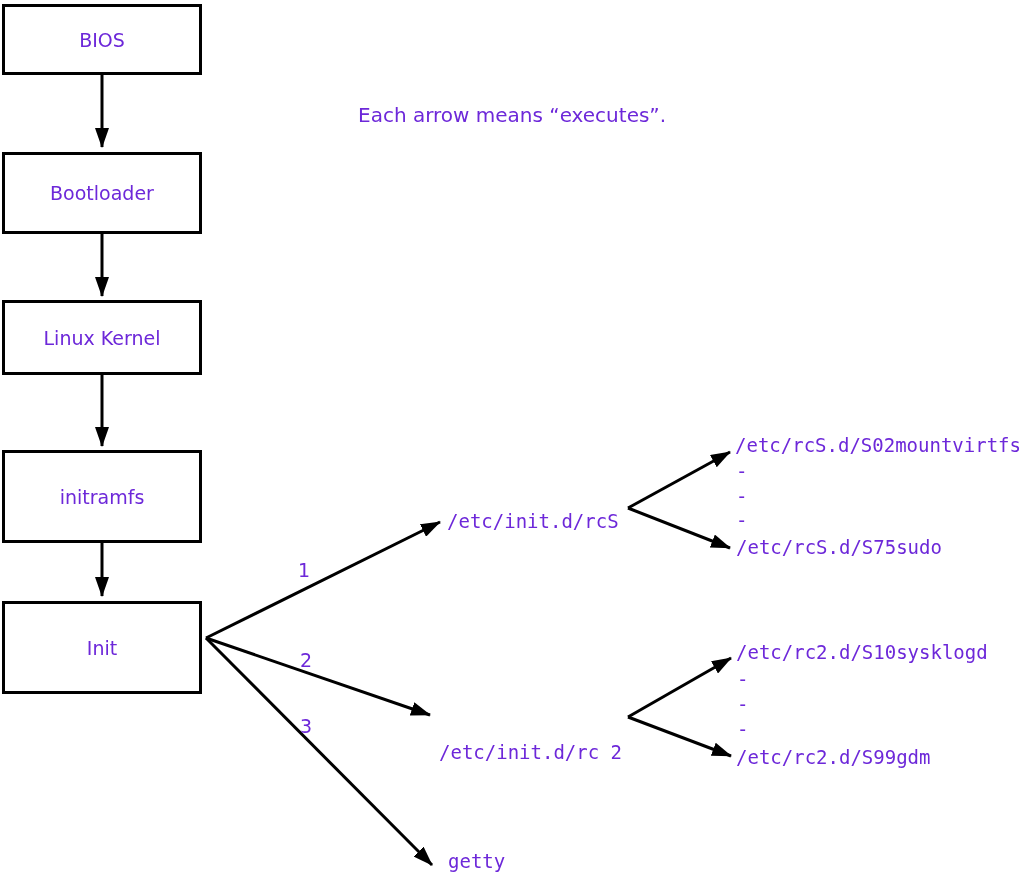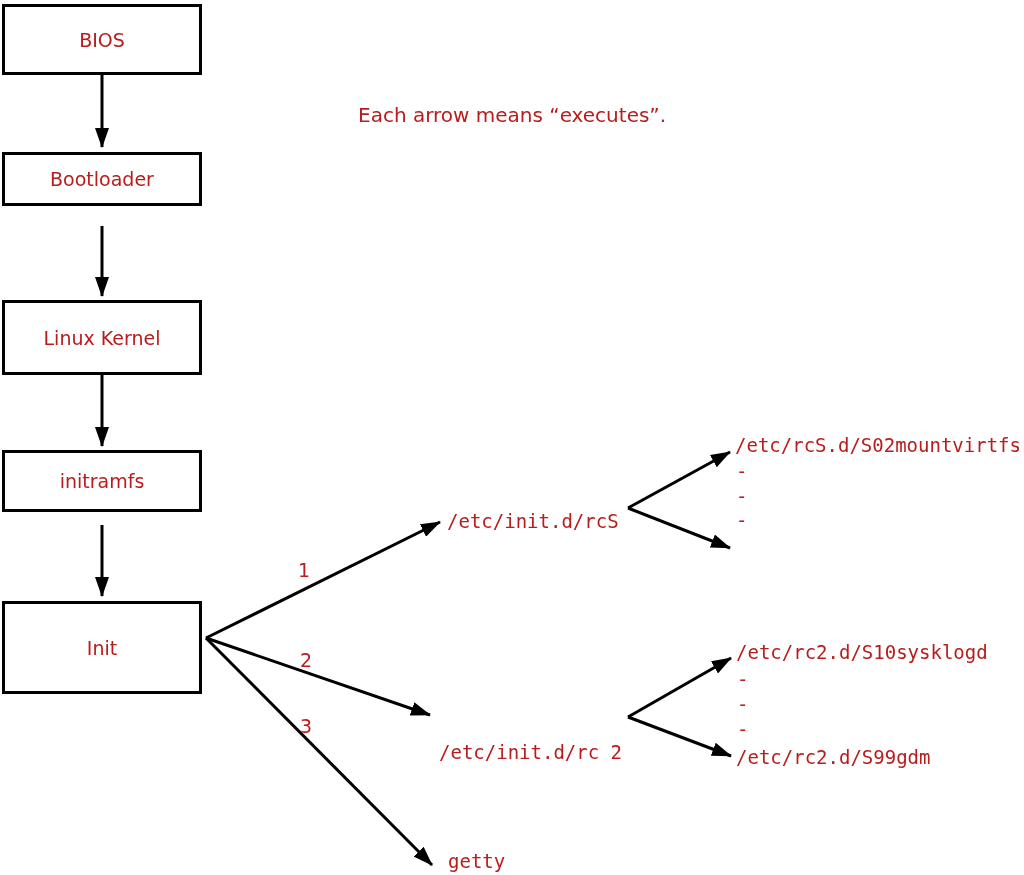--- a/index.html
+++ b/index.html
@@ -2,33 +2,33 @@
 <html><head>
 <meta charset="utf-8">
 <style>
   html, body { margin: 0; padding: 0; background: #ffffff; }
   #canvas {
     position: relative;
     width: 1024px;
     height: 875px;
     background: #ffffff;
     font-family: "DejaVu Sans", "Liberation Sans", sans-serif;
-    color: #b91c1c;
+    color: #6d28d9;
     overflow: hidden;
   }
   #arrow-layer {
     position: absolute;
     left: 0; top: 0;
     width: 1024px; height: 875px;
   }
   .flow-box {
     position: absolute;
     left: 2px;
     width: 200px;
-    height: 54px;
+    height: 82px;
     border: 3px solid #000000;
     background: #ffffff;
     box-sizing: border-box;
     display: flex;
     align-items: center;
     justify-content: center;
     font-size: 19px;
   }
   .note {
     position: absolute;
@@ -80,41 +80,42 @@
 
   <div class="flow-box" style="top:4px;height:71px;">
       <span>BIOS</span>
     </div>
   <div class="flow-box" style="top:152px;">
       <span>Bootloader</span>
     </div>
   <div class="flow-box" style="top:300px;height:75px;">
       <span>Linux Kernel</span>
     </div>
-  <div class="flow-box" style="top:450px;height:62px;">
+  <div class="flow-box" style="top:450px;height:93px;">
       <span>initramfs</span>
     </div>
   <div class="flow-box" style="top:601px;height:93px;">
       <span>Init</span>
     </div>
 
   <div class="note" style="left:358px;top:103px;">Each arrow means “executes”.</div>
 
   <div class="num-label" style="left:298px;top:570px;">1</div>
   <div class="num-label" style="left:300px;top:660px;">2</div>
   <div class="num-label" style="left:300px;top:726px;">3</div>
 
   <div class="mono" style="left:447px;top:509px;margin-top:12px;">/etc/init.d/rcS</div>
   <div class="mono" style="left:439px;top:716px;margin-top:36px;">/etc/init.d/rc 2</div>
   <div class="mono" style="left:448px;top:861px;">getty</div>
 
   <div class="mono" style="left:735px;top:445px;">/etc/rcS.d/S02mountvirtfs</div>
   <div class="mono" style="left:736px;top:471px;">-</div>
   <div class="mono" style="left:736px;top:496px;">-</div>
   <div class="mono" style="left:736px;top:520px;">-</div>
+  <div class="mono" style="left:736px;top:547px;">/etc/rcS.d/S75sudo</div>
 
   <div class="mono" style="left:736px;top:652px;">/etc/rc2.d/S10sysklogd</div>
   <div class="mono" style="left:737px;top:679px;">-</div>
   <div class="mono" style="left:737px;top:704px;">-</div>
   <div class="mono" style="left:737px;top:729px;">-</div>
   <div class="mono" style="left:736px;top:757px;">/etc/rc2.d/S99gdm</div>
 
 </div>
 
 </body></html>

